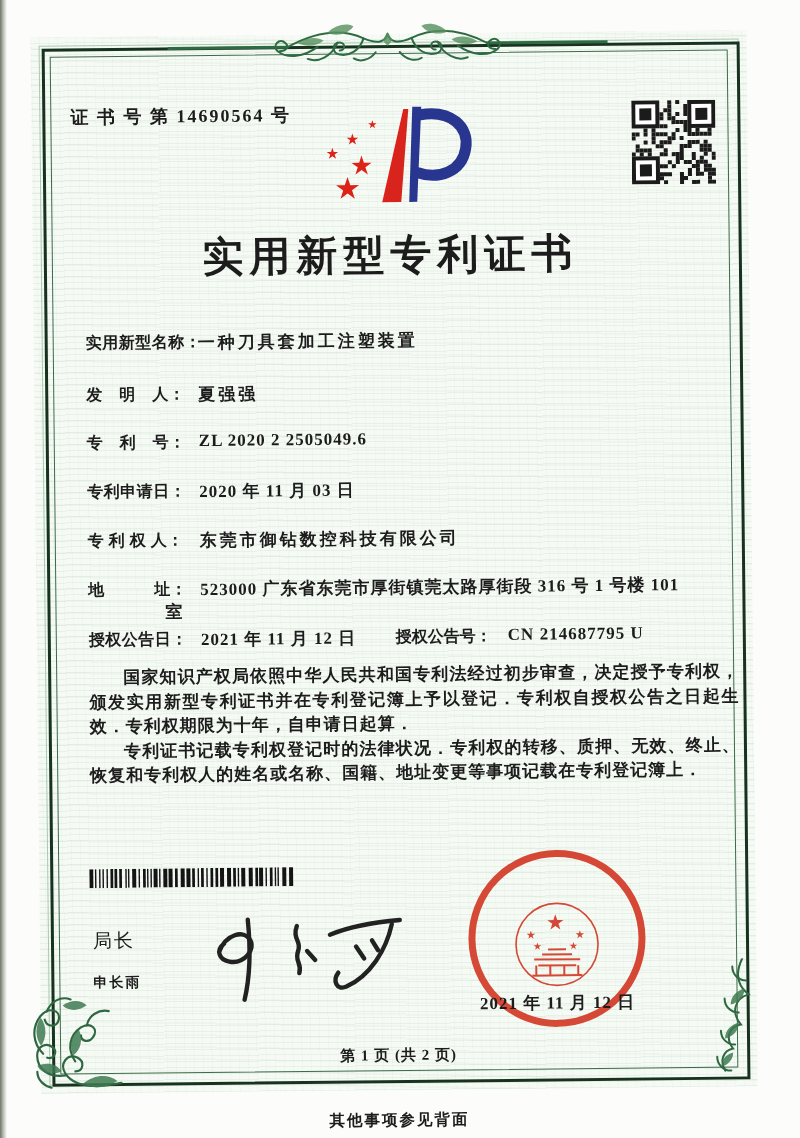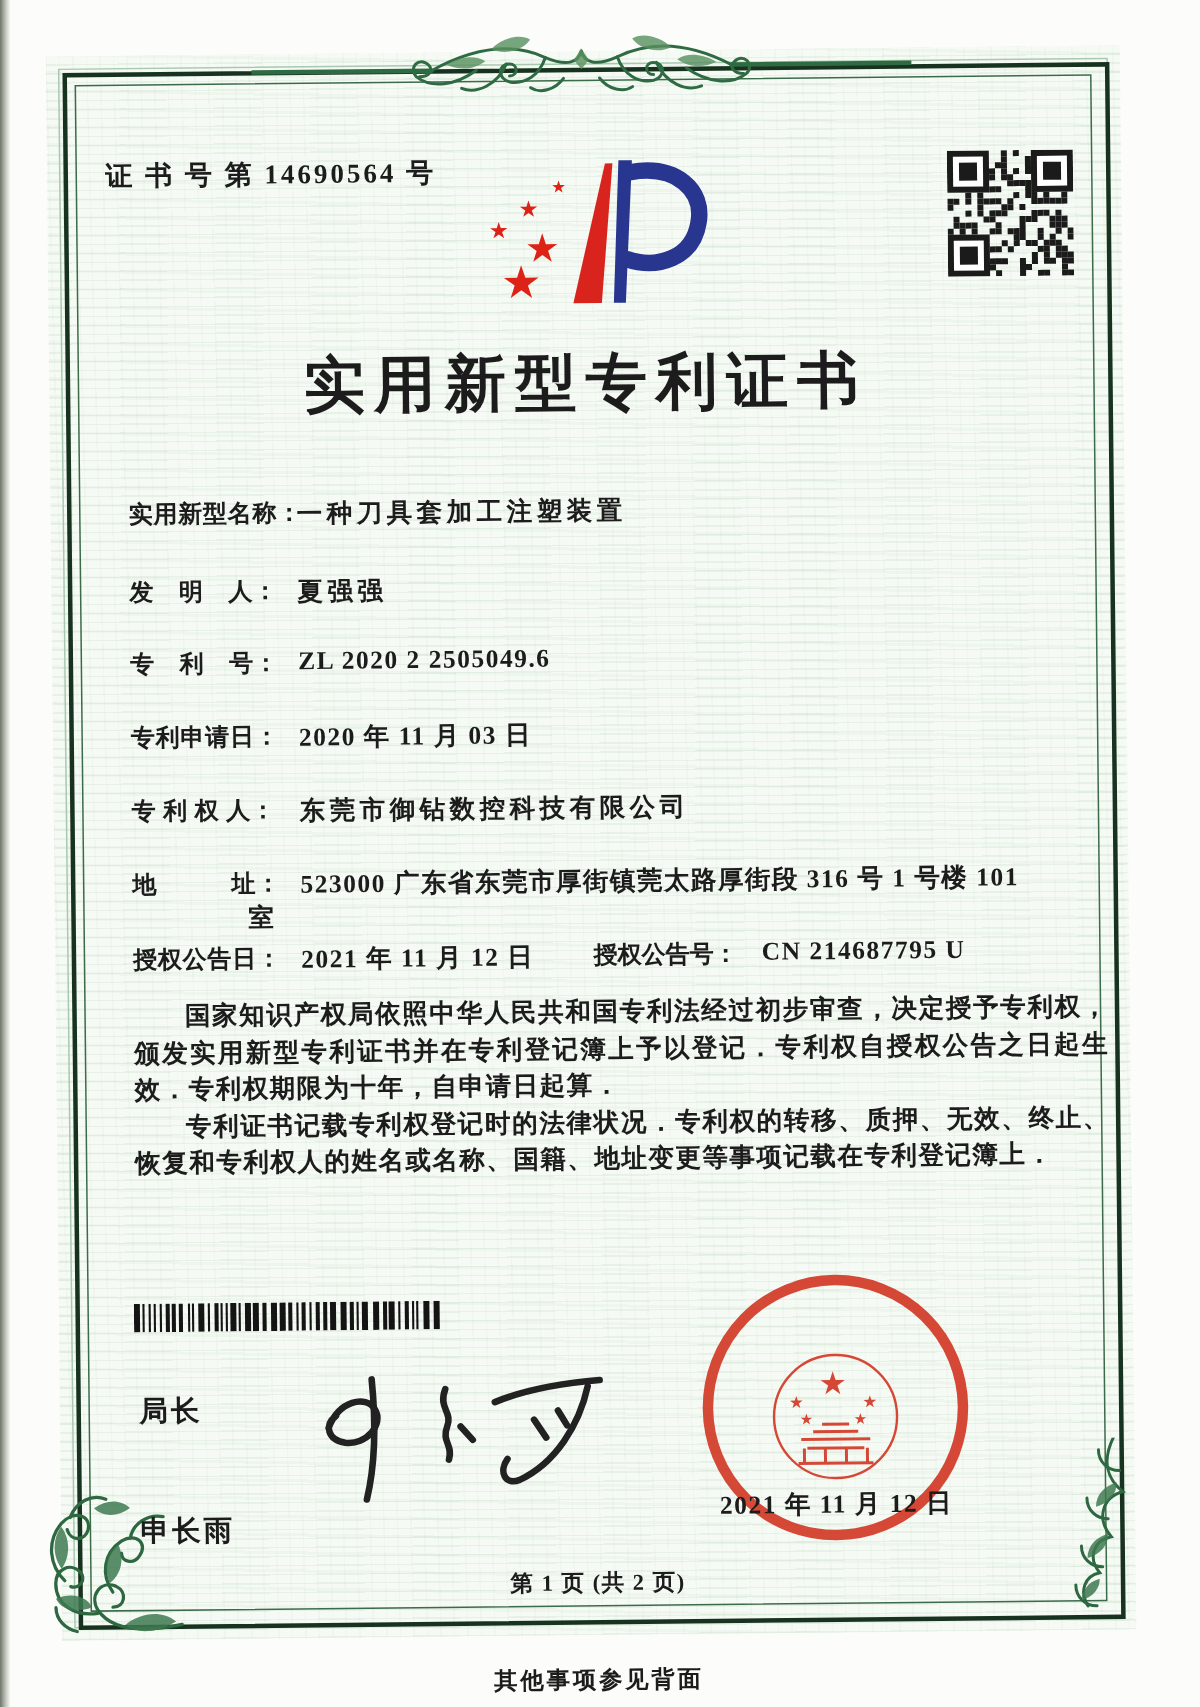--- a/index.html
+++ b/index.html
@@ -37,22 +37,22 @@
   .row .lbl{position:absolute;left:0;top:0;font-size:16px;font-weight:600;letter-spacing:.5px;white-space:pre;}
   .row .val{position:absolute;left:112px;top:-1px;white-space:pre;}
   .vcjk{letter-spacing:3px;font-weight:600;}
   .vnum{letter-spacing:1px;font-weight:600;}
   .row .val2line{position:absolute;left:77px;top:21px;letter-spacing:1px;font-weight:600;}
   .row .lbl2{position:absolute;left:307px;top:0;font-size:16px;font-weight:600;}
   .row .val2{position:absolute;left:419px;top:-1px;letter-spacing:1px;font-weight:600;white-space:pre;}
   .body-text{left:88px;top:663px;width:650px;font-size:17px;line-height:24.6px;
     text-align:justify;font-weight:600;letter-spacing:1px;}
   .body-text p{margin:0;text-indent:2em;}
-  .officer-role{left:89px;top:925px;font-size:19px;font-weight:700;letter-spacing:2px;}
-  .officer-name{left:89px;top:1005px;font-size:19px;font-weight:700;letter-spacing:2px;}
+  .officer-role{left:89px;top:925px;font-size:19px;font-weight:400;letter-spacing:2px;}
+  .officer-name{left:89px;top:971px;font-size:14px;font-weight:700;letter-spacing:2px;}
   .seal-date{left:468px;top:993px;width:170px;text-align:center;
     font-size:17px;font-weight:700;letter-spacing:1px;z-index:5;}
   .page-info{left:45px;top:1046px;width:697px;text-align:center;font-size:15px;font-weight:600;letter-spacing:1px;}
   .back-note{left:45px;top:1110px;width:697px;text-align:center;font-size:15.5px;font-weight:600;letter-spacing:2px;}
   svg{display:block;}
 </style>
 </head>
 <body>
 
 <div class="photo-edge"></div>

